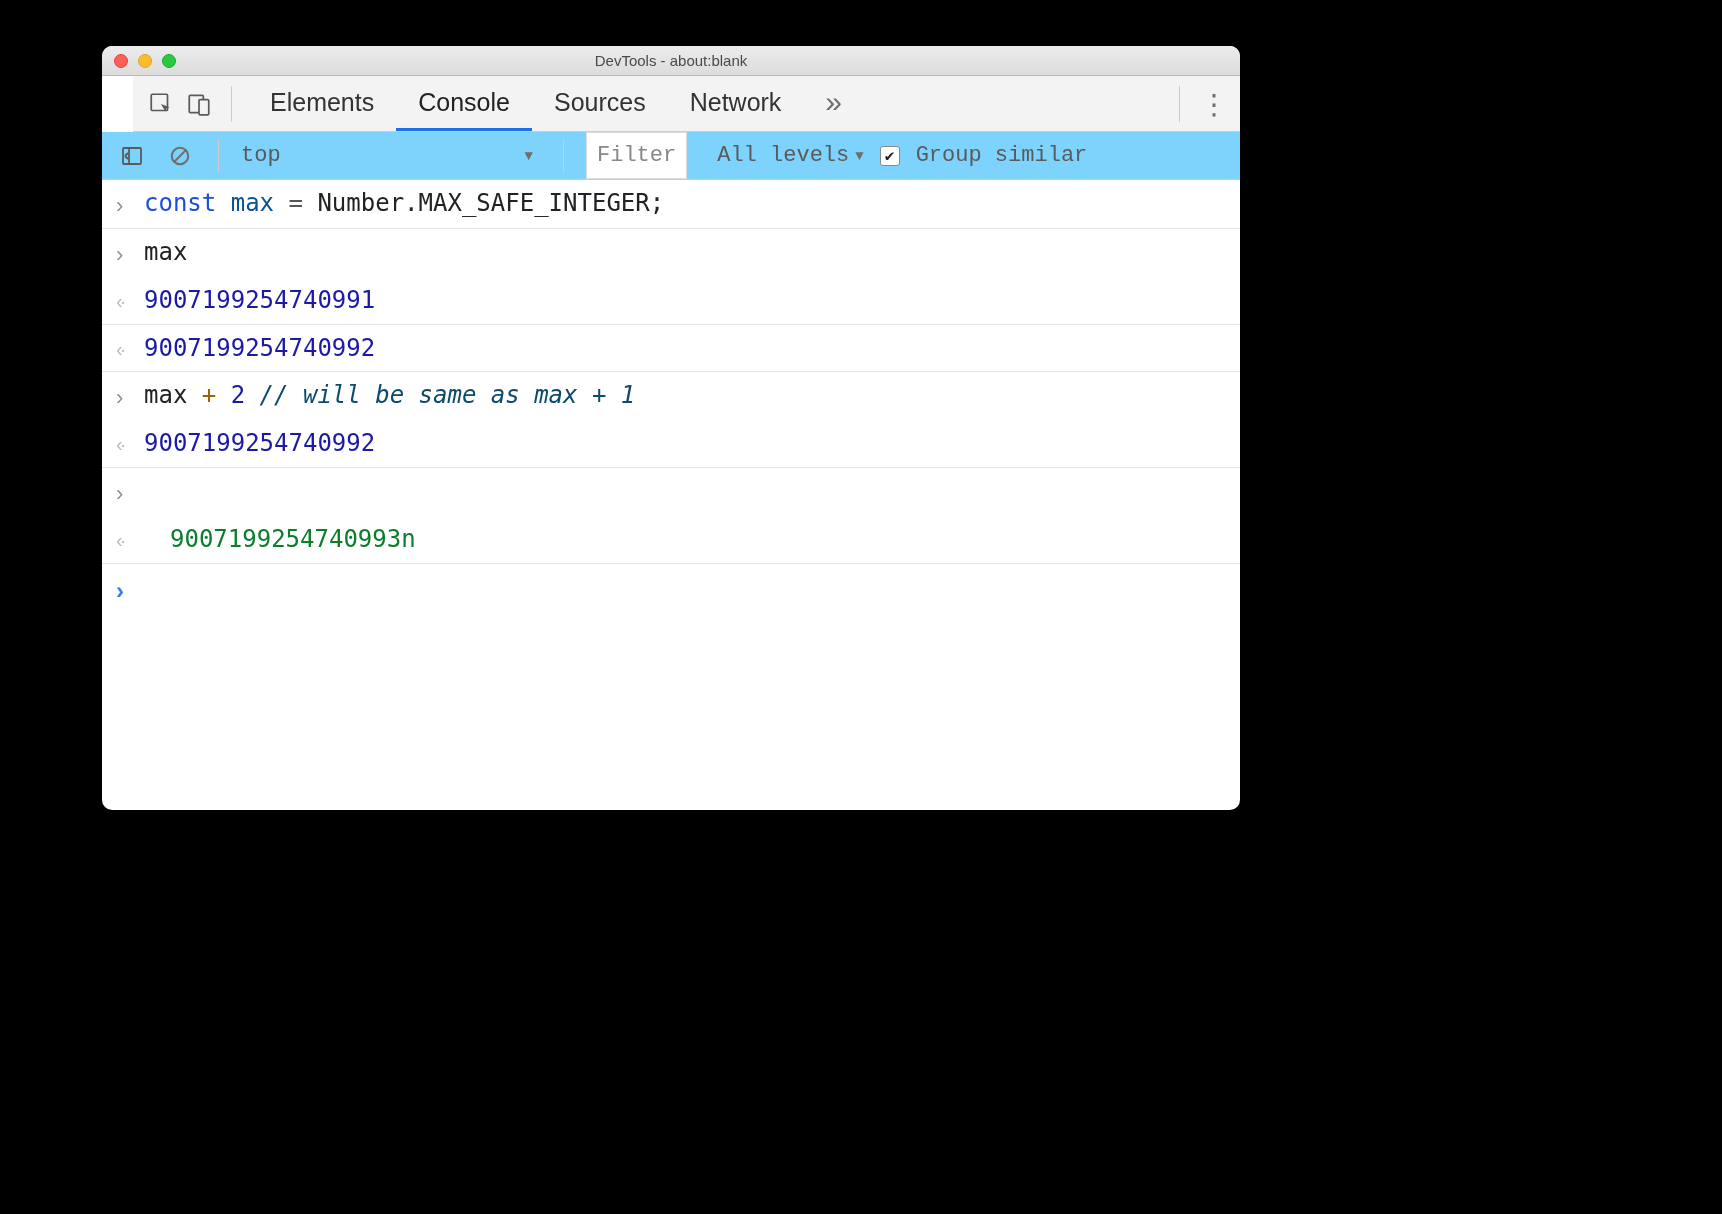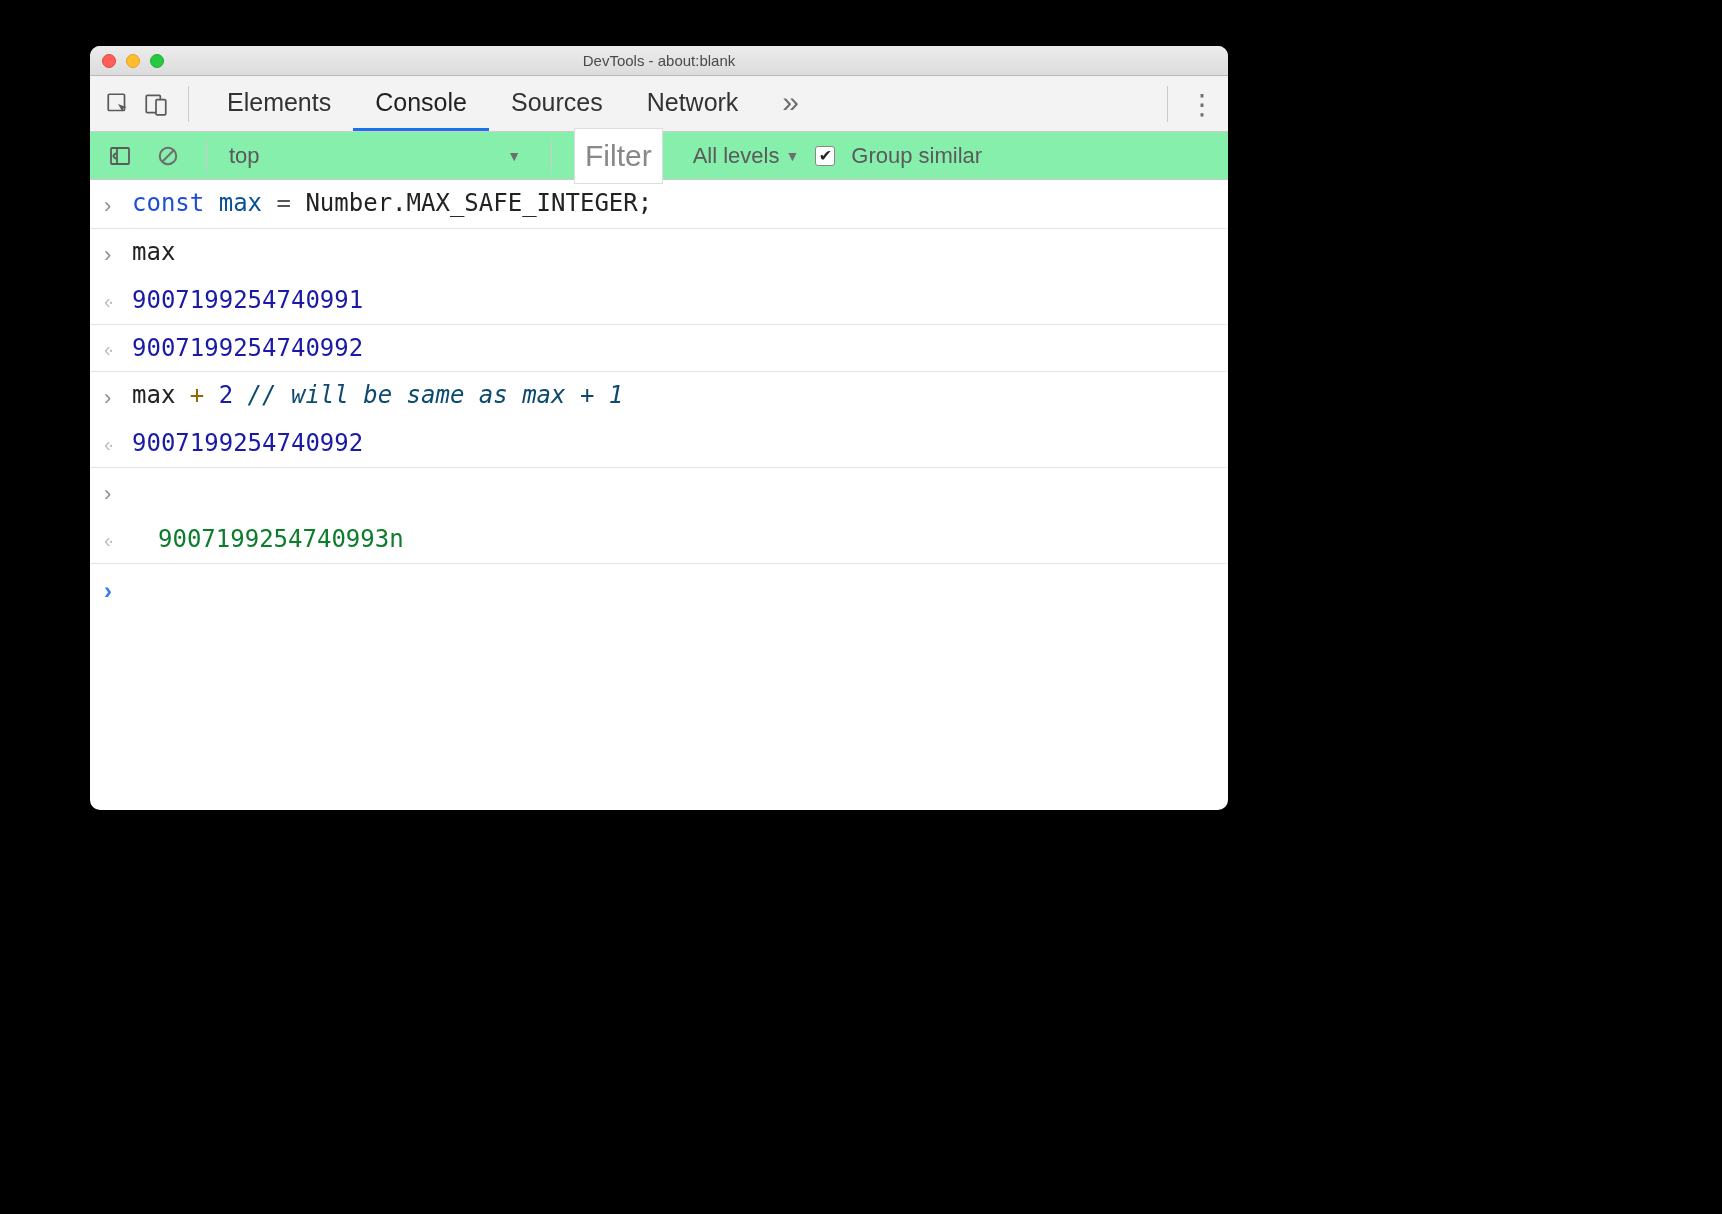--- a/index.html
+++ b/index.html
@@ -6,21 +6,21 @@
   html, body { width: 1722px; height: 1214px; }
   body {
     background: #000;
     font-family: -apple-system, BlinkMacSystemFont, "Helvetica Neue", Arial, sans-serif;
     display: flex;
     align-items: flex-start;
     justify-content: flex-start;
   }
   .window {
     position: absolute;
-    left: 90px;
+    left: 102px;
     top: 46px;
     width: 1138px;
     height: 764px;
     background: #fff;
     border-radius: 10px;
     box-shadow: 0 30px 60px rgba(0,0,0,0.5), 0 0 0 1px rgba(0,0,0,0.15);
     overflow: hidden;
     display: flex;
     flex-direction: column;
   }
@@ -56,20 +56,21 @@
   .toolbar {
     height: 56px;
     background: #f3f3f3;
     border-bottom: 1px solid #ccc;
     display: flex;
     align-items: center;
     padding: 0 12px;
     gap: 6px;
     font-size: 25px;
     color: #5a5a5a;
+    margin-left: 31px;
   }
   .toolbar .divider {
     width: 1px;
     height: 36px;
     background: #ccc;
     margin: 0 10px;
   }
   .tabs { display: flex; align-items: center; height: 100%; }
   .tab {
     padding: 0 22px;
@@ -103,47 +104,48 @@
   .icon-btn {
     width: 32px;
     height: 32px;
     display: flex;
     align-items: center;
     justify-content: center;
   }
 
   .subbar {
     height: 48px;
-    background: #86efac;
+    background: #7dd3fc;
     border-bottom: 1px solid #ccc;
     display: flex;
     align-items: center;
     padding: 0 14px;
     font-size: 22px;
     color: #5a5a5a;
     gap: 16px;
+    font-family: Liberation Mono, monospace;
   }
   .subbar .divider {
     width: 1px; height: 32px; background: #ccc; margin: 0 6px;
   }
   .context-select {
     display: flex;
     align-items: center;
     gap: 10px;
     min-width: 300px;
     justify-content: space-between;
     padding-right: 8px;
   }
   .context-select .tri { font-size: 14px; color:#6e6e6e; }
   .filter {
     border: 1px solid #ddd;
     background: #fff;
     padding: 10px 10px;
     color: #888;
-    font-size: 30px;
+    font-size: 22px;
   }
   .levels {
     display: flex;
     align-items: center;
     gap: 6px;
     margin-left: 14px;
   }
   .levels .tri { font-size: 14px; color:#6e6e6e; }
   .chk {
     width: 20px;

